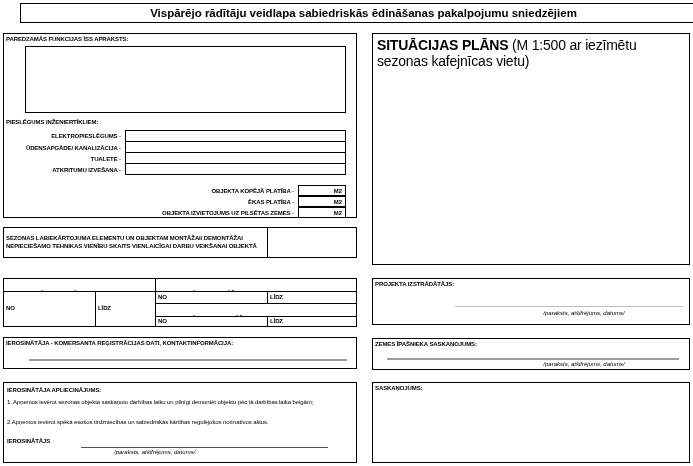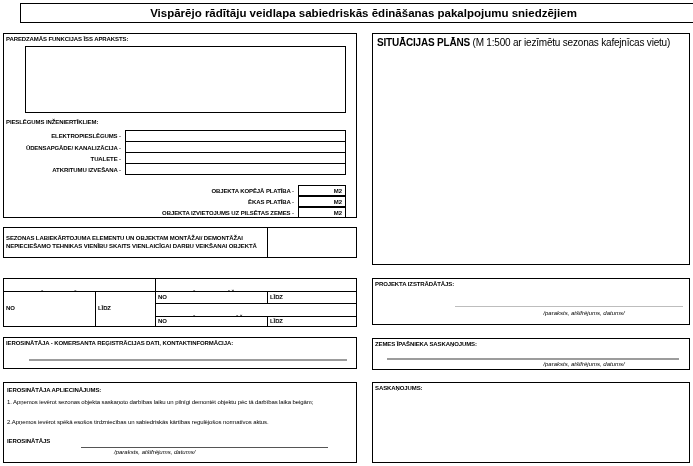--- a/index.html
+++ b/index.html
@@ -114,21 +114,21 @@
   <div class="box" style="left:3px; top:382px; width:354px; height:81px;">
     <div class="lbl" style="position:absolute; left:3px; top:4px;">IEROSINĀTĀJA APLIECINĀJUMS:</div>
     <div class="body-text" style="position:absolute; left:3px; top:15px; width:338px;">1. Apņemos ievērot sezonas objekta saskaņoto darbības laiku un pilnīgi demontēt objektu pēc tā darbības laika beigām;</div>
     <div class="body-text" style="position:absolute; left:3px; top:35px; width:345px;">2.Apņemos ievērot spēkā esošos tirdzniecības un sabiedriskās kārtības regulējošos normatīvos aktus.</div>
     <div class="lbl" style="position:absolute; left:3px; top:55px;">IEROSINĀTĀJS</div>
     <div class="thin-line" style="left:77px; top:64px; width:247px;"></div>
     <div class="caption" style="position:absolute; left:110px; top:66px; width:247px;">/paraksts, atšifrējums, datums/</div>
   </div>
 
   <div class="box" style="left:372px; top:33px; width:318px; height:232px;">
-    <div style="position:absolute; left:4px; top:3px; right:2px; font-size:10px; letter-spacing:-0.2px;">
+    <div style="position:absolute; left:4px; top:3px; right:2px; font-size:14px; letter-spacing:-0.2px;">
       <span style="font-weight:bold;">SITUĀCIJAS PLĀNS</span>
       <span>(M 1:500 ar iezīmētu sezonas kafejnīcas vietu)</span>
     </div>
   </div>
 
   <div class="box" style="left:372px; top:278px; width:318px; height:47px;">
     <div class="lbl lbl-pad">PROJEKTA IZSTRĀDĀTĀJS:</div>
     <div class="faint-line" style="left:82px; top:27px; width:228px;"></div>
     <div class="caption" style="position:absolute; right:25px; top:31px; width:160px; text-align:center;">/paraksts, atšifrējums, datums/</div>
   </div>

